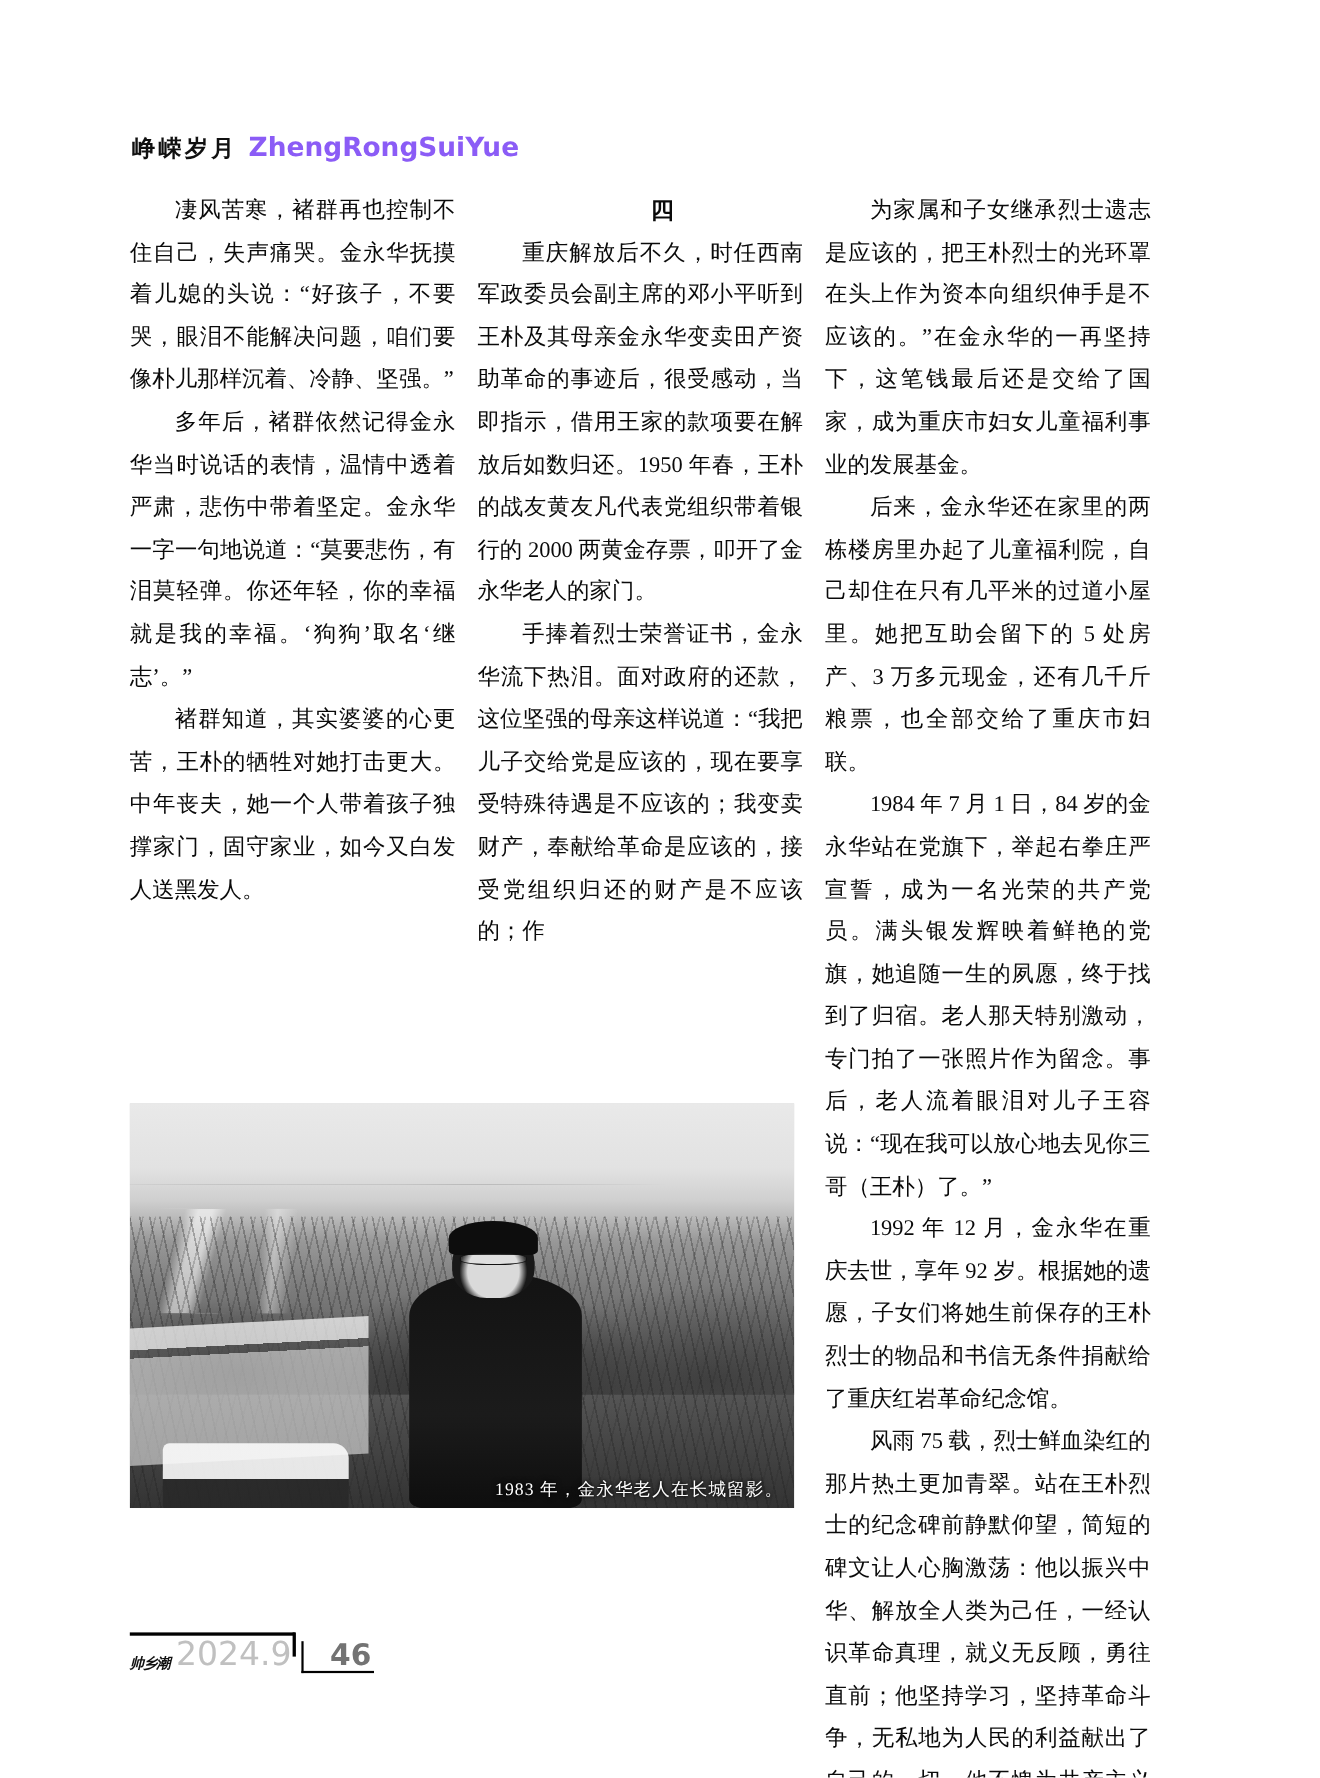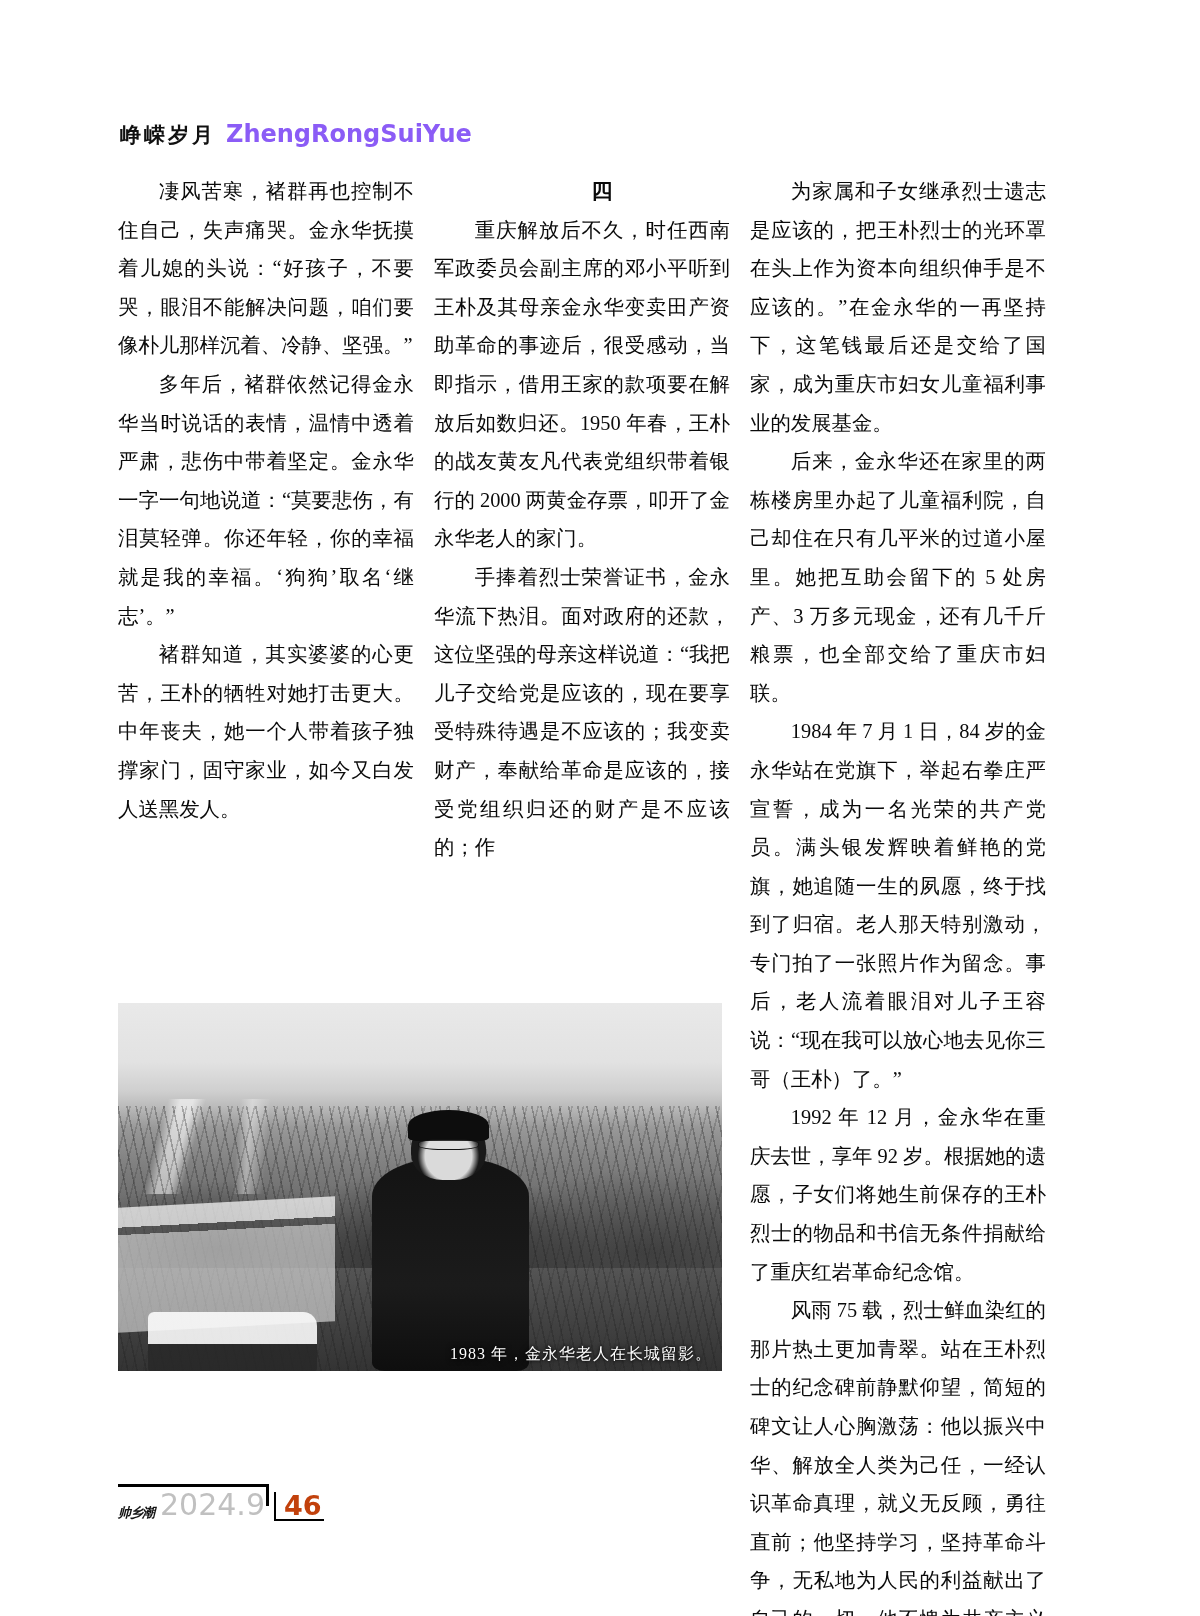--- a/index.html
+++ b/index.html
@@ -226,24 +226,24 @@
     font-size: 30px;
     color: #c0c0c0;
     margin-left: 6px;
     line-height: 1;
     padding-bottom: 1px;
   }
   .footer-page {
     font-family: "DejaVu Sans", "Liberation Sans", sans-serif;
     font-weight: bold;
     font-size: 27px;
-    color: #c2410c;
+    color: #737373;
     margin-left: 9px;
     line-height: 1;
-    padding: 0 2px 0 8px;
+    padding: 0 2px 0 24px;
     border-left: 2.5px solid #000;
     border-bottom: 2.5px solid #000;
   }
   .footer-rule {
     position: absolute;
     left: 118px;
     top: 1484px;
     width: 150px;
     height: 2.5px;
     background: #000;

